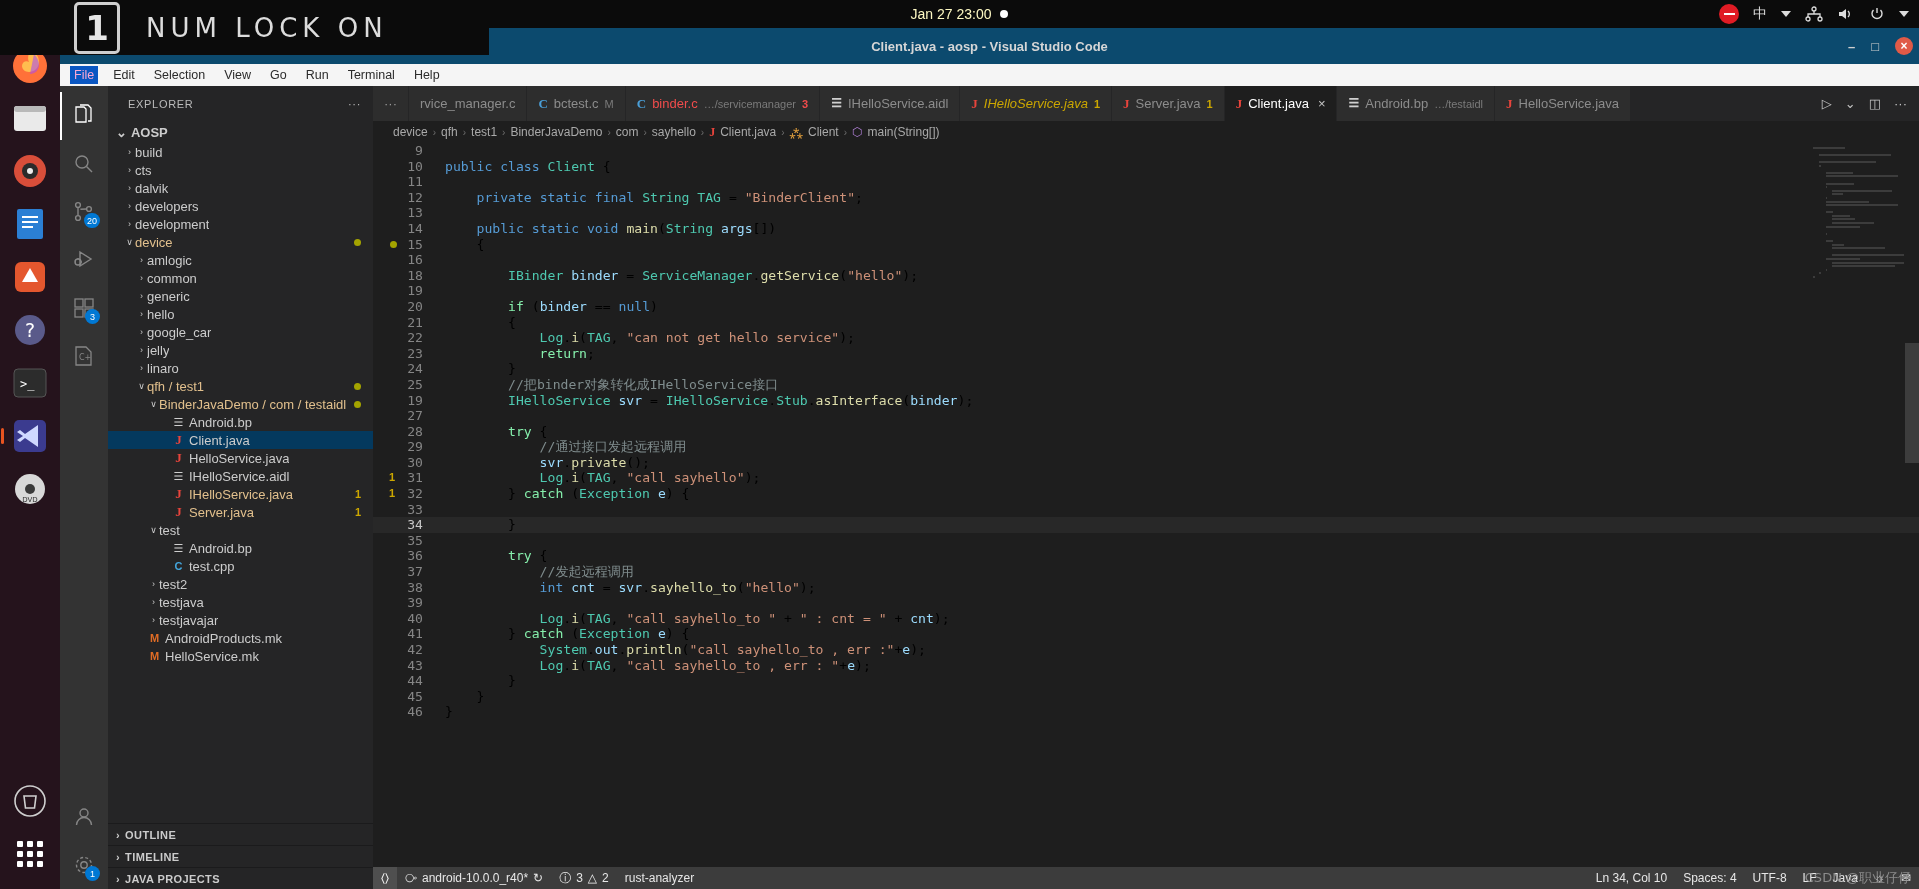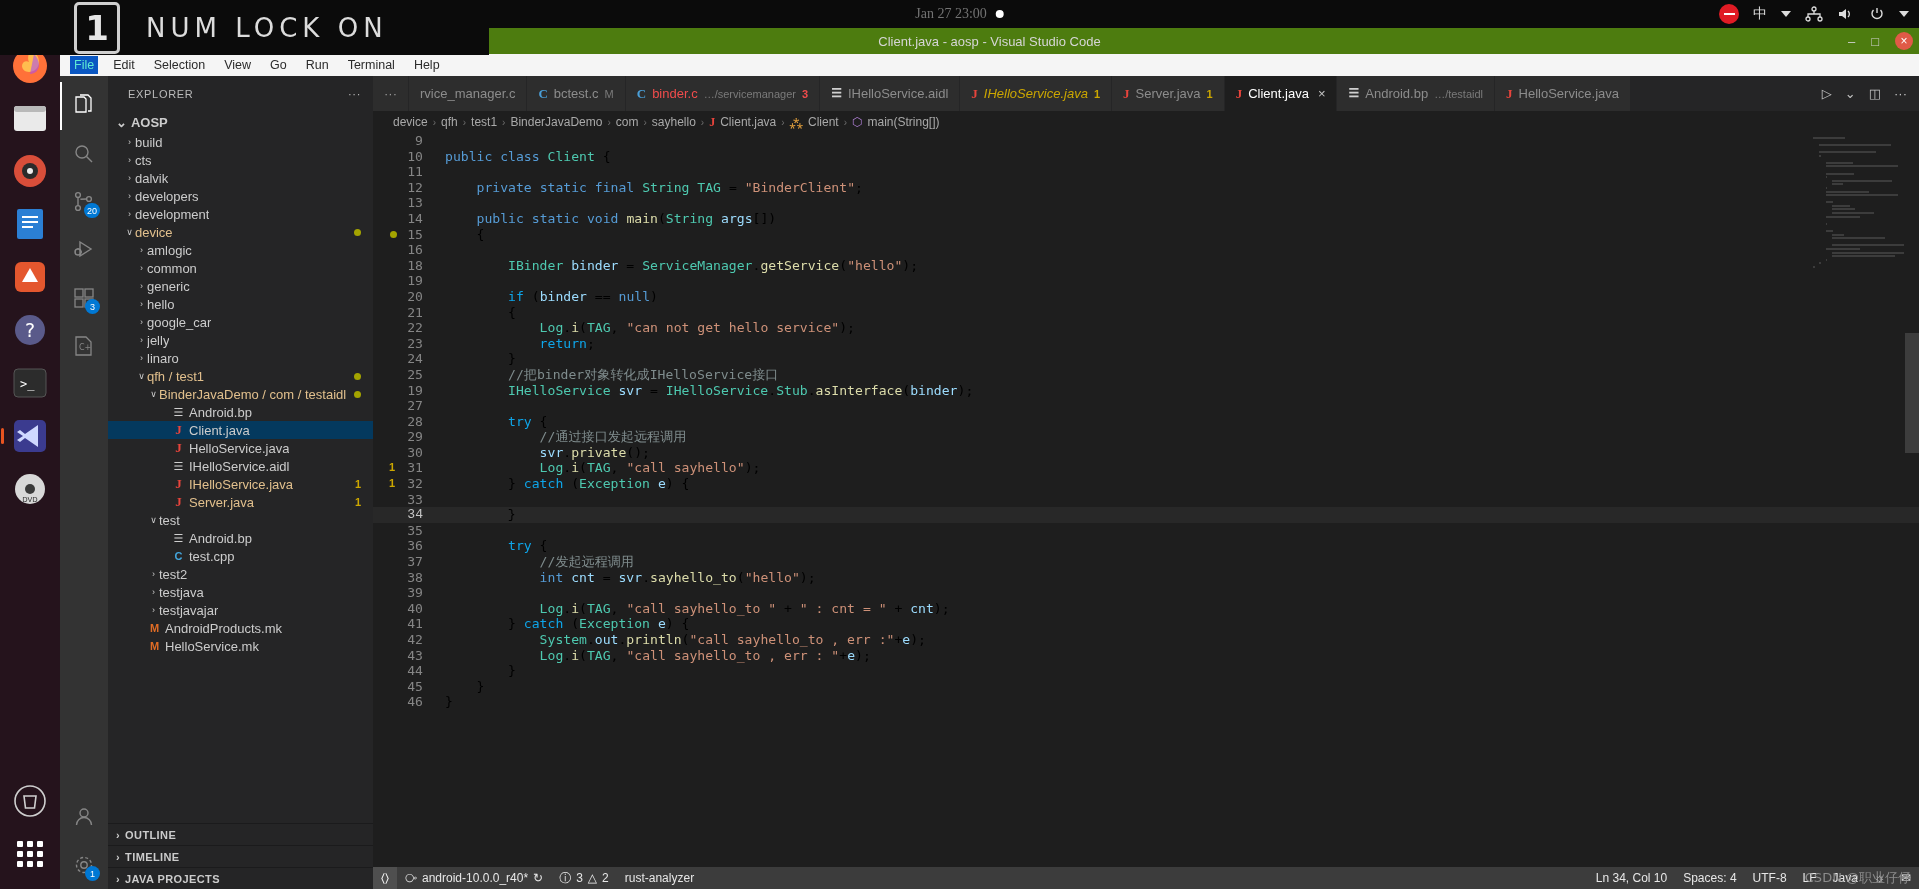--- a/index.html
+++ b/index.html
@@ -6,21 +6,21 @@
   html,body { width:1919px; height:889px; overflow:hidden; background:#1e1e1e;
     font-family:"Liberation Sans", sans-serif; }
 
   
   #gnome-bar { position:absolute; left:0; top:0; width:1919px; height:28px;
     background:#0b0b0b; color:#e8e8e8; font-size:14px; display:flex;
     align-items:center; z-index:40; }
   #gnome-activities { padding:0 14px; line-height:28px; font-size:14px; color:#fff; }
   #gnome-appname { color:#bdbdbd; font-size:14px; margin-left:16px; display:flex; align-items:center; gap:7px;}
   #gnome-clock { position:absolute; left:50%; transform:translateX(-50%);
-    font-size:14px; color:#737373; display:flex; align-items:center; gap:9px;font-family:Liberation Serif, serif; }
+    font-size:14px; color:#fef9c3; display:flex; align-items:center; gap:9px; }
   #gnome-clock .dot { width:8px; height:8px; border-radius:50%; background:#fff; display:inline-block; }
   #gnome-right { position:absolute; right:10px; display:flex; align-items:center; gap:14px; }
   .dnd-badge { width:20px; height:20px; border-radius:50%; background:#e01b24;
     display:flex; align-items:center; justify-content:center; }
   .dnd-badge i { display:block; width:11px; height:2.5px; background:#fff; }
   .ime { font-size:14px; color:#dcdcdc; }
   .caret-d { width:0;height:0;border-left:5px solid transparent;border-right:5px solid transparent;
     border-top:6px solid #dcdcdc; }
 
   
@@ -41,32 +41,32 @@
   .dock-item.active::before { content:''; position:absolute; left:-5px; top:16px;
     width:3px; height:16px; border-radius:2px; background:#e95420; }
   #dock-bottom { position:absolute; bottom:6px; left:0; width:60px; }
   .grid9 { display:grid; grid-template-columns:repeat(3,6px); grid-gap:4px; }
   .grid9 i { width:6px; height:6px; background:#fff; border-radius:1px; display:block; }
 
   
   #vscode { position:absolute; left:60px; top:28px; width:1859px; height:861px;
     background:#1e1e1e; display:flex; flex-direction:column; z-index:20; }
 
-  #titlebar { height:26px; background:#4d7c0f; color:#cccccc; display:flex;
-    align-items:center; justify-content:center; position:relative; flex:none; }
+  #titlebar { height:36px; background:#0c4a6e; color:#cccccc; display:flex;
+    align-items:center; justify-content:center; position:relative; flex:none;font-weight:bold; }
   #titlebar .title { font-size:13px; color:#d6d6d6; }
   .winbtns { position:absolute; right:6px; display:flex; align-items:center; gap:16px; }
   .winbtns span { font-size:13px; color:#d0d0d0; cursor:default; }
   .winbtns .close { color:#fff; background:#e05a47; width:18px;height:18px;border-radius:50%;
      display:flex;align-items:center;justify-content:center;font-size:12px; }
 
   #menubar { height:22px; background:#f5f5f5; color:#2b2b2b; display:flex;
     align-items:center; padding-left:14px; gap:19px; font-size:12.5px; flex:none; }
   #menubar .mi { position:relative; }
-  #menubar .mi.sel { background:#0a57c2; color:#5eead4; padding:2px 4px; margin:-2px -4px; }
+  #menubar .mi.sel { background:#0a57c2; color:#f9a8d4; padding:2px 4px; margin:-2px -4px; }
 
   #body { flex:1; display:flex; min-height:0; }
 
   
   #activitybar { width:48px; background:#333333; display:flex; flex-direction:column;
     align-items:center; padding-top:6px; flex:none; }
   .act { width:48px; height:48px; display:flex; align-items:center; justify-content:center;
     position:relative; color:#868686; }
   .act.active { color:#ffffff; }
   .act.active::before { content:''; position:absolute; left:0; top:0; width:2px; height:48px; background:#fff; }
@@ -124,28 +124,28 @@
     font-size:12px; color:#a9a9a9; flex:none; }
   #breadcrumb .sep { color:#6d6d6d; font-size:10px; }
   #breadcrumb .jico { color:#e8443c; font-weight:bold; font-family:"Liberation Serif",serif; }
   #breadcrumb .cls { color:#e8a33d; }
   #breadcrumb .mth { color:#b180d7; }
 
   
   #code { flex:1; position:relative; overflow:hidden; font-family:"DejaVu Sans Mono", monospace;
     font-size:13.1px; line-height:15.6px; }
   .cl { height:15.6px; display:flex; align-items:center; white-space:pre; }
-  .cl.hl { background:#282828;font-family:Liberation Mono, monospace; }
+  .cl.hl { background:#282828; }
   .gutter-dot { position:absolute; left:17px; width:7px;height:7px;border-radius:50%;background:#a4a400;}
   .lnum { width:46px; text-align:right; color:#858585; flex:none; padding-right:22px; }
   .cl.hl .lnum { color:#c6c6c6; }
   .glyph { width:26px; flex:none; text-align:right; padding-right:4px; color:#cca700;
     font-size:11px; font-family:"Liberation Sans",sans-serif; font-weight:bold;}
   .src { flex:1; }
-  .kw { color:#569cd6; } .ctl { color:#0ea5e9; }
+  .kw { color:#569cd6; } .ctl { color:#86efac; }
   .typ { color:#4ec9b0; } .fn { color:#dcdcaa; } .str { color:#ce9178; }
   .cm { color:#7f8c8d; } .var { color:#9cdcfe; }
   #minimap { position:absolute; right:14px; top:0; width:92px; height:100%;
      opacity:.72; }
   #minimap .mline { height:2px; margin-bottom:1.6px; background:#6a6a6a; }
   #scrollbar-v { position:absolute; right:0; top:0; width:14px; height:100%; }
   #scrollbar-v .thumb { position:absolute; top:200px; right:0; width:14px; height:120px;
      background:rgba(121,121,121,.35); }
 
   

